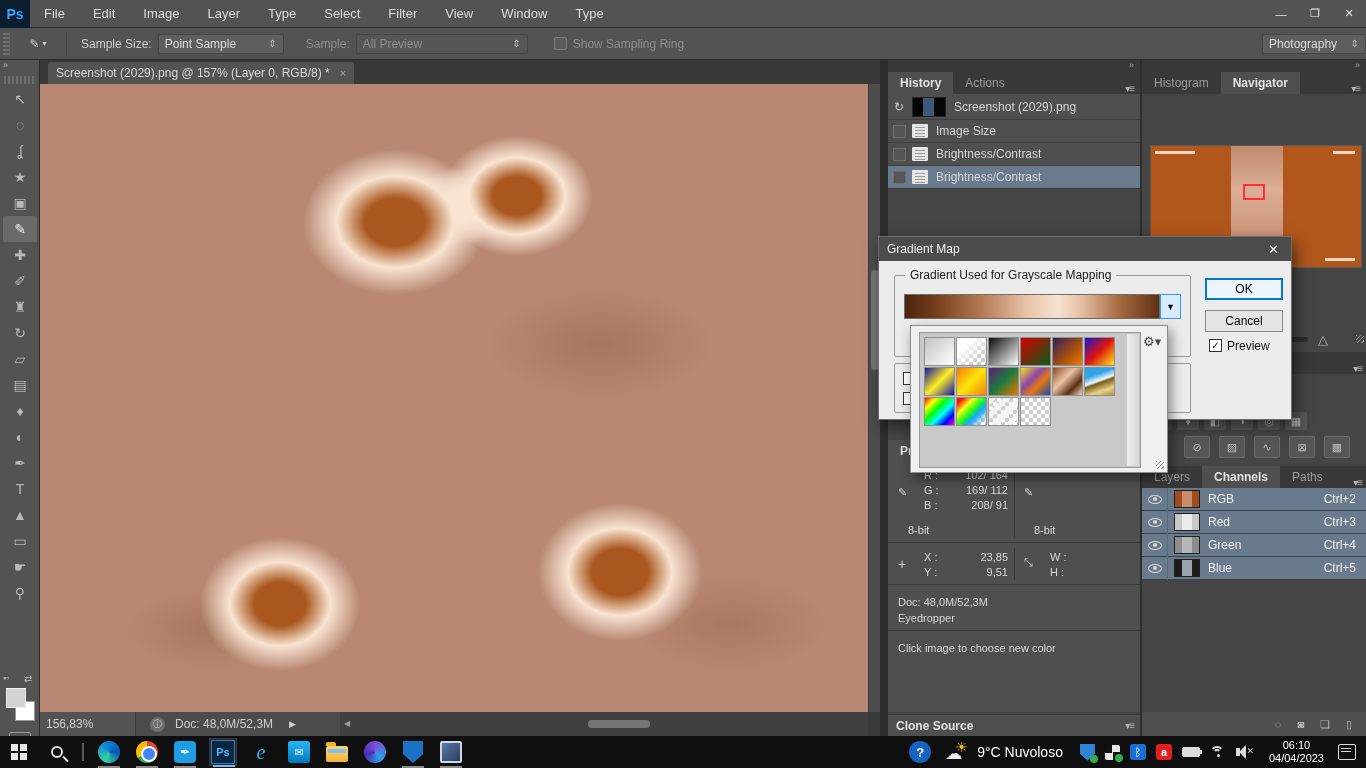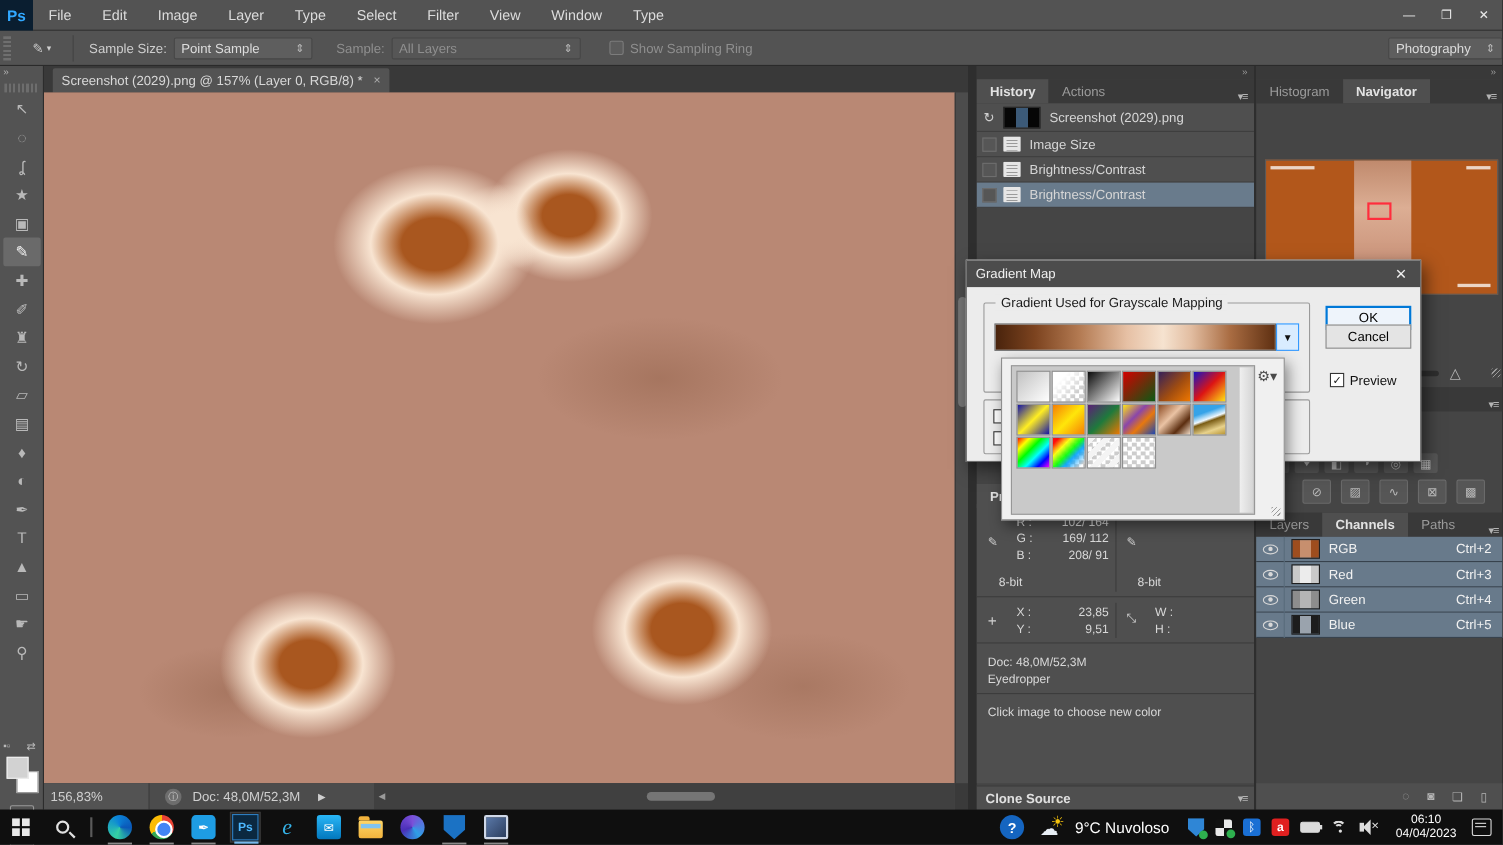--- a/index.html
+++ b/index.html
@@ -251,21 +251,21 @@
       <span style="font-size:8px;margin-left:3px;">▾</span>
     </div>
     <div class="vsep"></div>
     <span class="obl">Sample Size:</span>
     <div class="select" style="width:126px;">
       <span>Point Sample</span>
       <span class="updn">⇕</span>
     </div>
     <span class="obl dim" style="margin-left:22px;">Sample:</span>
     <div class="select dis" style="width:172px;">
-      <span>All Layers</span>
+      <span>All Preview</span>
       <span class="updn">⇕</span>
     </div>
     <div class="cb" style="margin-left:26px;"></div>
     <span class="obl dim">Show Sampling Ring</span>
     <div class="select" style="width:104px;margin-left:auto;">
       <span>Photography</span>
       <span class="updn">⇕</span>
     </div>
   </div>
 
@@ -555,21 +555,21 @@
     <div class="garrow">
         <span>▼</span>
       </div>
     <div class="gbox" style="left:15px;top:126px;width:297px;height:50px;">
       <div class="dcb" style="left:8px;top:8px;position:absolute;"></div>
       <div class="dcb" style="left:8px;top:28px;position:absolute;"></div>
     </div>
     <div class="dbtn focus" style="top:41px;">
         <span>OK</span>
       </div>
-    <div class="dbtn" style="top:58px;">
+    <div class="dbtn" style="top:73px;">
         <span>Cancel</span>
       </div>
     <div class="dcb" style="left:330px;top:102px;">
         <span>✓</span>
       </div>
     <span class="abs" style="left:348px;top:102px;color:#111;">Preview</span>
   </div>
 
   <div class="popup">
     <div class="swarea">

